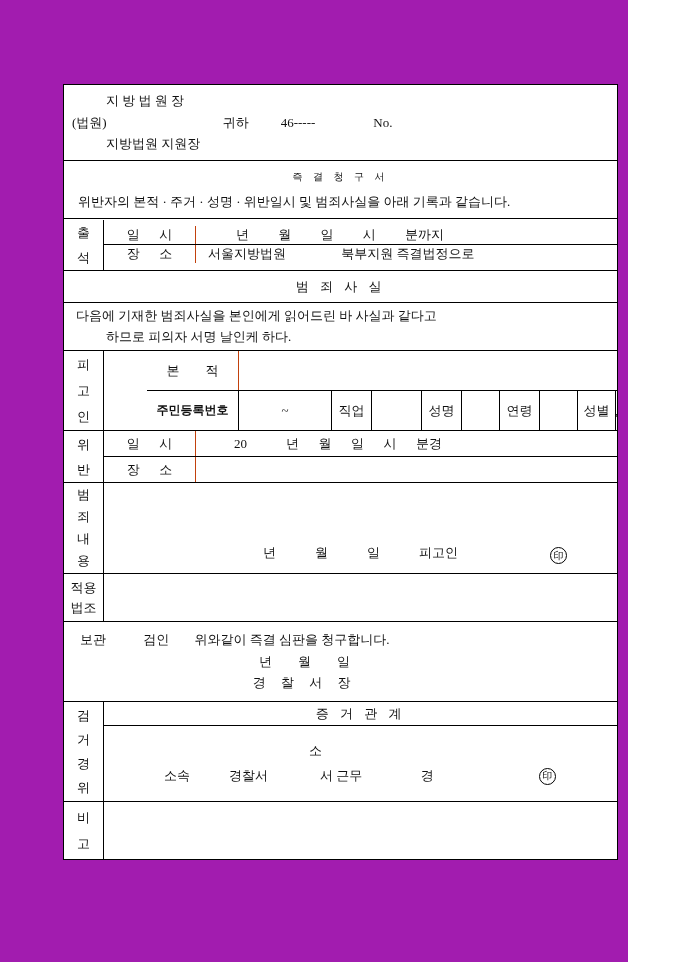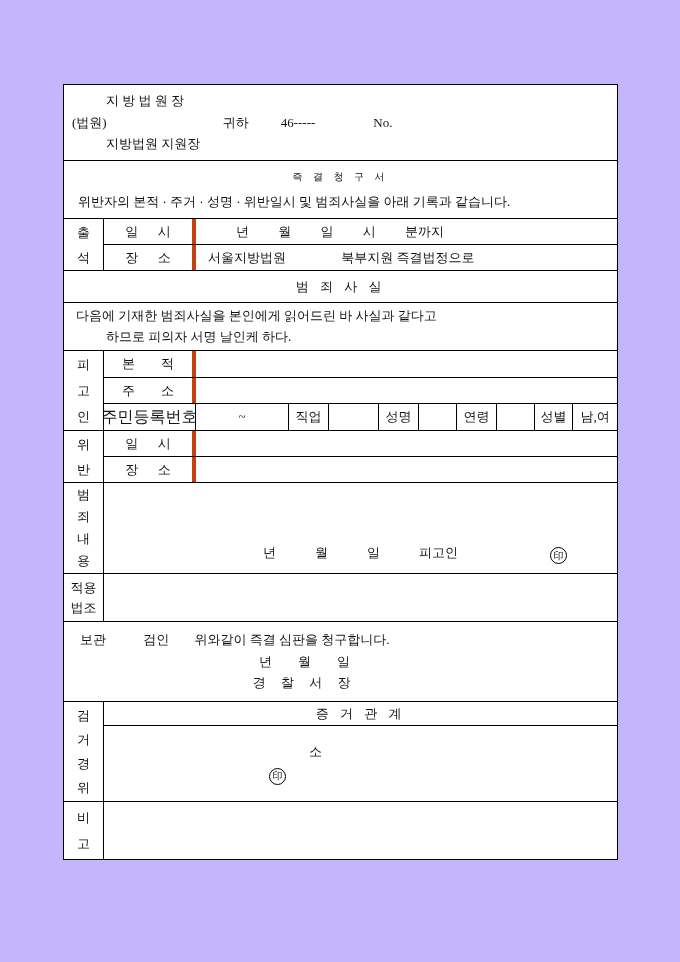--- a/index.html
+++ b/index.html
@@ -2,21 +2,21 @@
 <html><head>
 <meta charset="utf-8">
 <style>
   * { margin:0; padding:0; box-sizing:border-box; }
   html,body { background:#ffffff; }
   body {
     width:680px; height:962px;
     font-family:"Liberation Serif","DejaVu Serif",serif;
     font-size:13px; color:#111;
   }
-  .page { position:relative; width:680px; height:962px; background:#c4b5fd; overflow:hidden; }
+  .page { position:relative; width:628px; height:962px; background:#a21caf; overflow:hidden; }
   .form {
     position:absolute; left:63px; top:84px; width:555px;
     border:1.5px solid #000; background:#fff;
   }
   .sec { display:flex; border-bottom:1px solid #000; }
   .sec:last-child { border-bottom:none; }
   .col { flex-direction:column; }
   .pre { white-space:pre; }
 
   
@@ -25,32 +25,32 @@
     display:flex; align-items:center; justify-content:center;
     text-align:center; word-break:break-all; padding:0 13px;
   }
   .side.two { padding:0 6px; }
 
   
   .rows { flex:1; display:flex; flex-direction:column; min-width:0; }
   .row { display:flex; flex:1; border-bottom:1px solid #000; min-height:0; }
   .row:last-child { border-bottom:none; }
   .flabel {
-    width:92px; min-width:92px; border-right:4px solid #c2410c;
+    width:92px; min-width:92px; border-right:1px solid #c2410c;
     display:flex; align-items:center; justify-content:center; white-space:pre;
   }
   .fvalue { flex:1; display:flex; align-items:center; white-space:pre; padding-left:12px; overflow:hidden; }
 
   
   .sec-header { height:76px; justify-content:space-evenly; padding:4px 0; }
   .sec-title  { height:58px; }
-  .sec-attend { height:52px; }
+  .sec-attend { height:52px;align-items:center; }
   .sec-ack    { height:48px; justify-content:space-evenly; }
   .sec-cf     { height:32px; align-items:center; justify-content:center; }
-  .sec-def    { height:80px; }
+  .sec-def    { height:80px;gap:43px; }
   .sec-viol   { height:52px; }
   .sec-crime  { height:91px; }
   .sec-law    { height:48px; }
   .sec-req    { height:80px; }
   .sec-arrest { height:100px; }
   .sec-rem    { height:57px; }
 
   .hdr-line2 { display:flex; align-items:center; }
 
   .title-main { text-align:center; font-size:10px; letter-spacing:4px; margin-top:9px; }
@@ -135,44 +135,41 @@
       <div style="padding-left:42px;">하므로 피의자 서명 날인케 하다.</div>
     </div>
 
     <div class="sec sec-def">
       <div class="side" style="line-height:26px;">피고인</div>
       <div class="rows">
         <div class="row">
           <div class="flabel">본        적</div>
           <div class="fvalue"></div>
         </div>
-        <div class="row">
-          <div class="flabel">주        소</div>
-          <div class="fvalue"></div>
-        </div>
         <div class="row idrow">
-          <div class="c" style="width:92px;min-width:92px;font-size:16px;">주민등록번호</div>
+          <div class="c" style="width:92px;min-width:92px;font-size:12px;font-weight:bold;">주민등록번호</div>
           <div class="c" style="width:93px;min-width:93px;">~</div>
           <div class="c" style="width:40px;min-width:40px;">직업</div>
           <div class="c" style="width:50px;min-width:50px;"></div>
           <div class="c" style="width:40px;min-width:40px;">성명</div>
           <div class="c" style="width:38px;min-width:38px;"></div>
           <div class="c" style="width:40px;min-width:40px;text-align:right;">연령</div>
           <div class="c" style="width:38px;min-width:38px;"></div>
           <div class="c" style="width:38px;min-width:38px;">성별</div>
           <div class="c last" style="flex:1;">남,여</div>
         </div>
       </div>
     </div>
 
     <div class="sec sec-viol">
       <div class="side" style="line-height:25px;">위반</div>
       <div class="rows">
         <div class="row">
           <div class="flabel">일      시</div>
+          <div class="fvalue" style="padding-left:38px;">20            년      월      일      시      분경</div>
         </div>
         <div class="row">
           <div class="flabel">장      소</div>
           <div class="fvalue"></div>
         </div>
       </div>
     </div>
 
     <div class="sec sec-crime">
       <div class="side" style="line-height:22px;">범죄내용</div>
@@ -199,20 +196,21 @@
       </div>
     </div>
 
     <div class="sec sec-arrest">
       <div class="side" style="line-height:24px;">검거경위</div>
       <div class="rows">
         <div class="evd-hdr">증 거 관 계</div>
         <div class="arrest-body">
           <div class="arrest-line1">소</div>
           <div class="arrest-line2">
+            <span class="pre">소속            경찰서                서 근무                  경</span>
             <span class="seal2">印</span>
           </div>
         </div>
       </div>
     </div>
 
     <div class="sec sec-rem">
       <div class="side" style="line-height:26px;">비고</div>
       <div class="rows"></div>
     </div>

